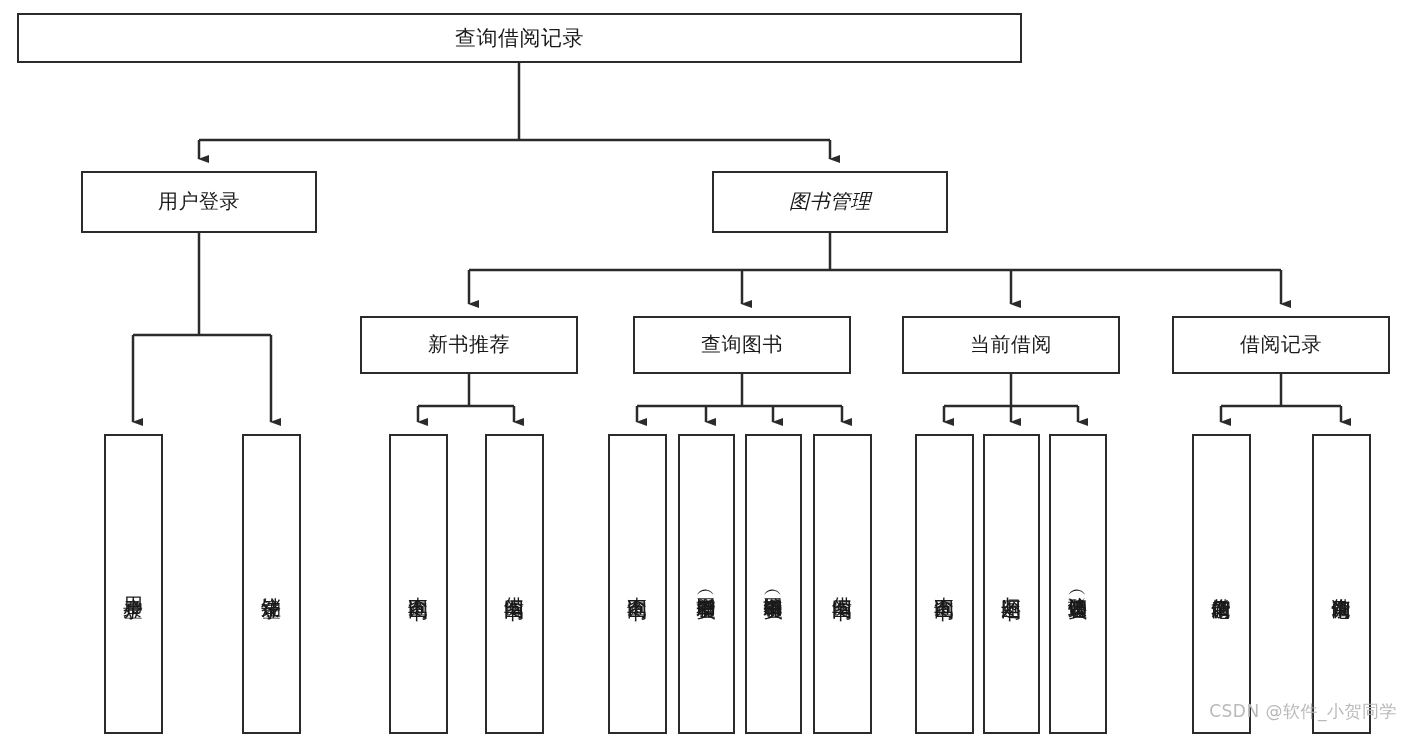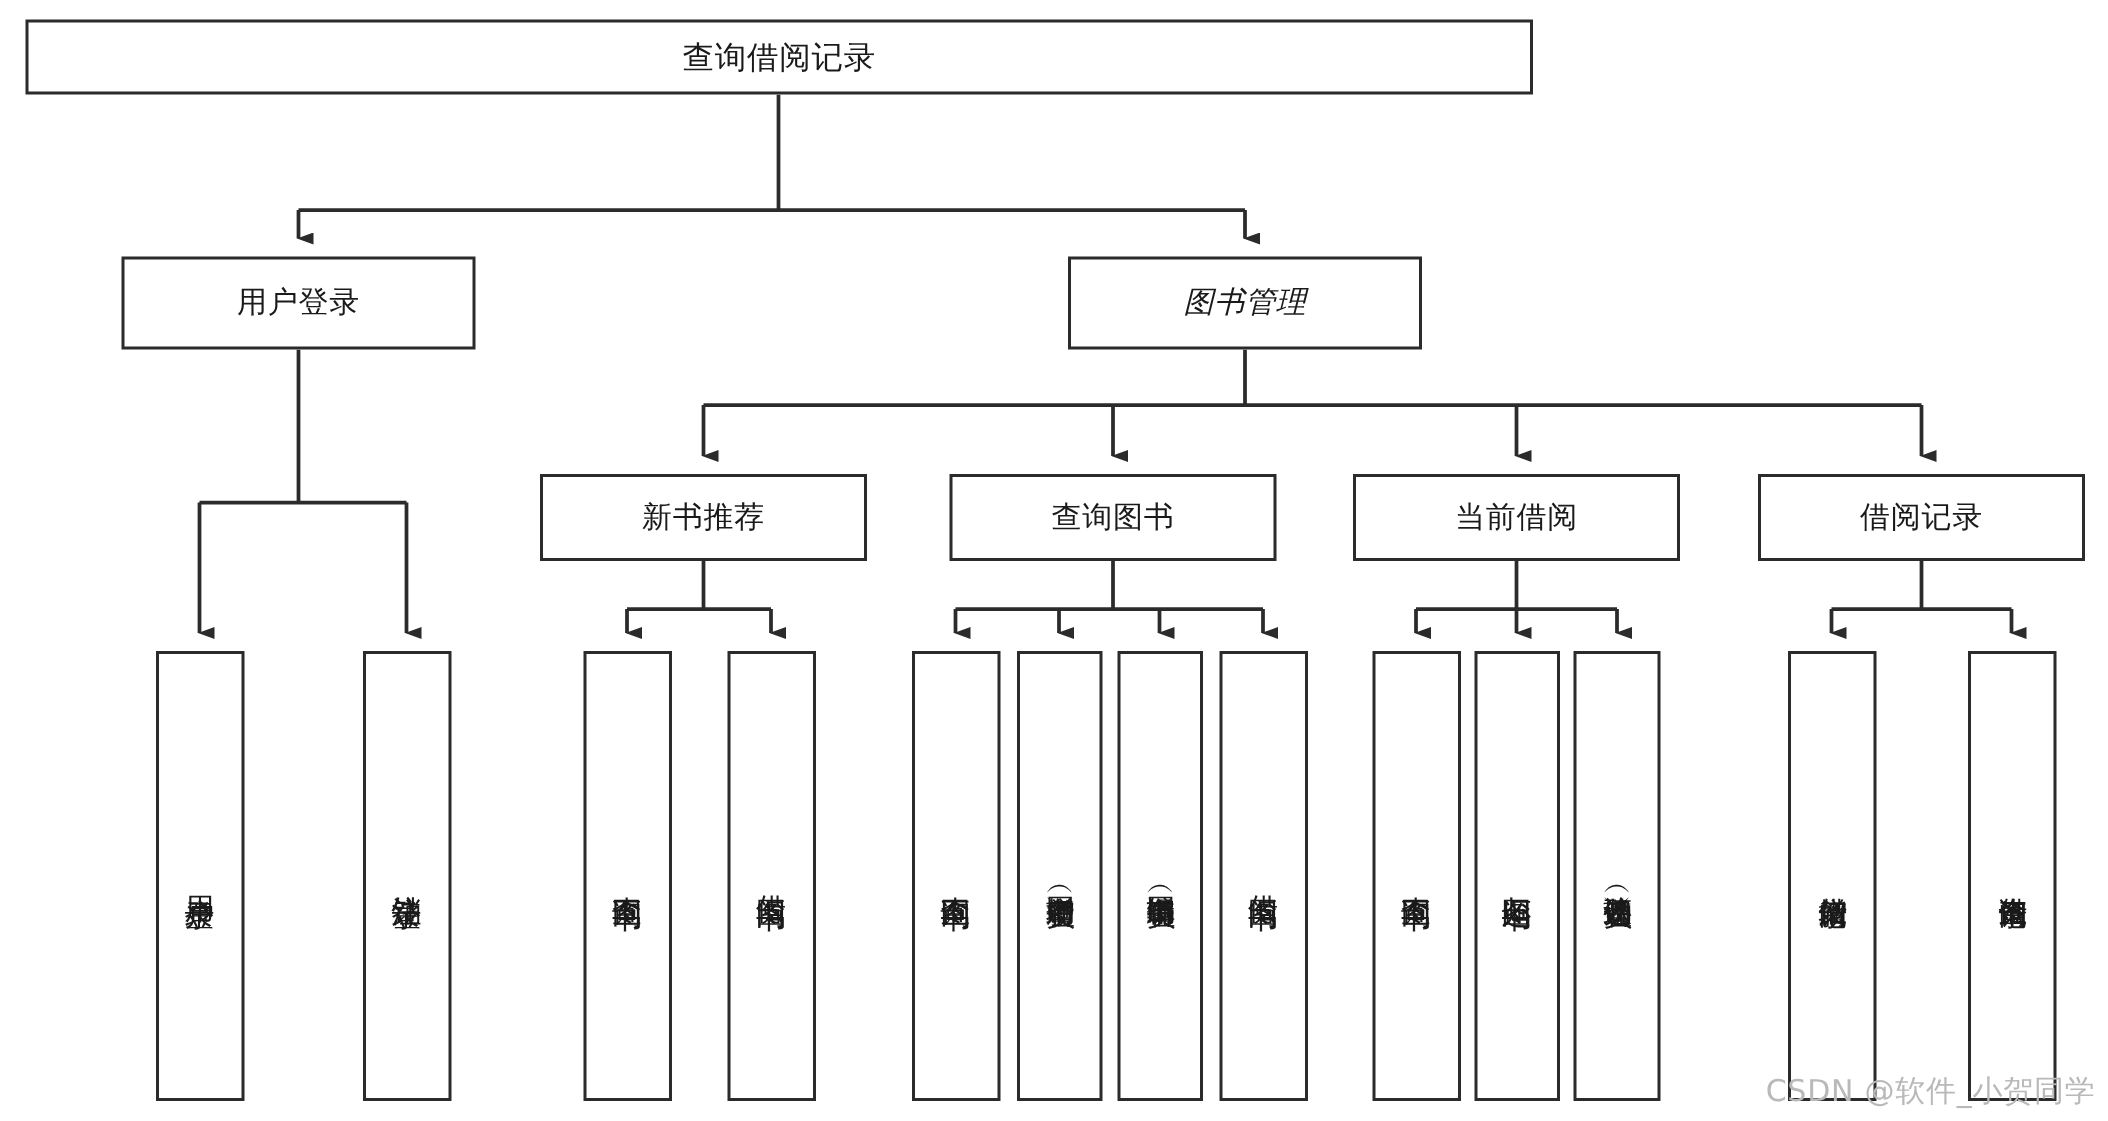--- a/index.html
+++ b/index.html
@@ -66,22 +66,22 @@
     letter-spacing: 1.5px;
     white-space: nowrap;
   }
   .node-leaf.leaf-long .node-label {
     font-size: 19px;
     letter-spacing: 0.5px;
   }
   #watermark {
     position: absolute;
     right: 8px;
-    bottom: 6px;
-    font-size: 20px;
+    bottom: 24px;
+    font-size: 17px;
     color: #b9b9b9;
     white-space: nowrap;
     letter-spacing: 0.5px;
   }
 </style>
 </head>
 <body>
 
 <div id="diagram-canvas">
 

